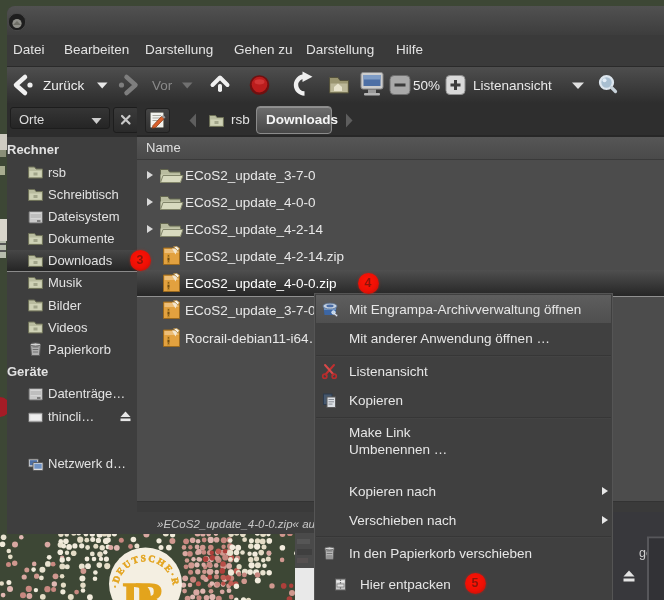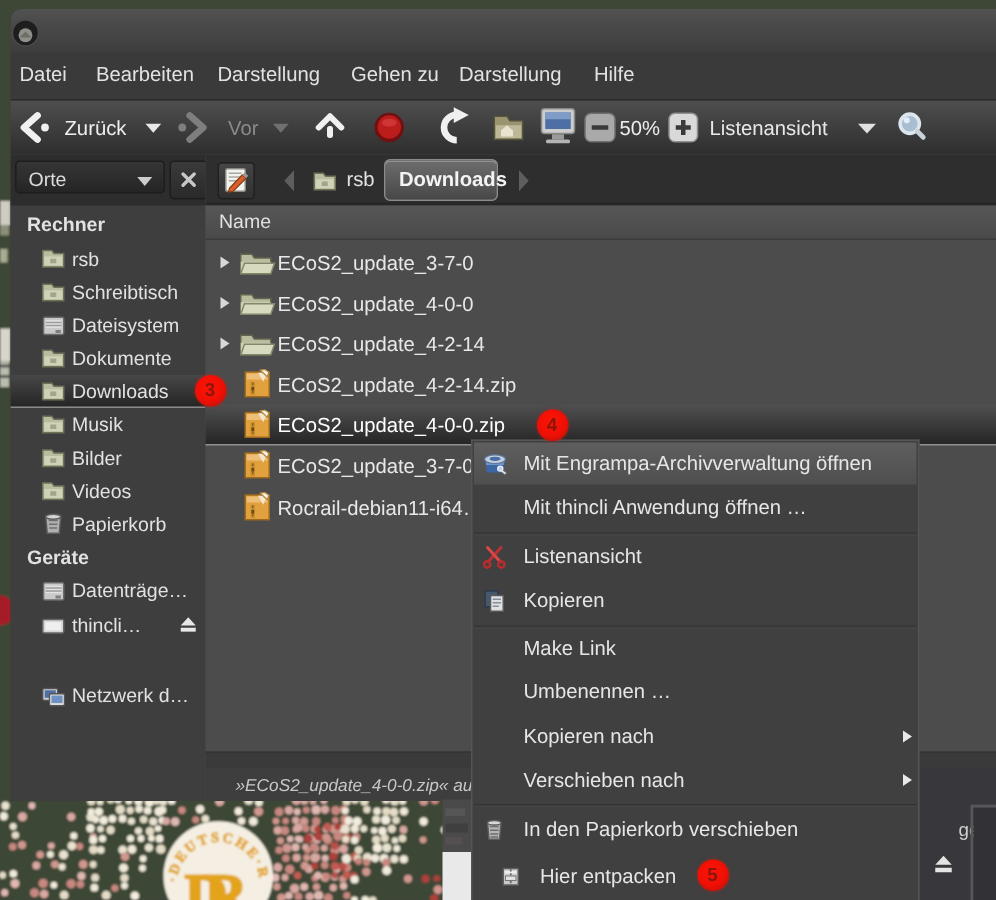--- a/index.html
+++ b/index.html
@@ -10,21 +10,21 @@
  background:#3e3e3e;border-radius:8px 0 0 0;overflow:hidden;}
 #titlebar{position:absolute;left:0;top:0;width:657px;height:29px;
  background:linear-gradient(#515151,#3d3d3d);}
 #menubar{position:absolute;left:0;top:29px;width:657px;height:31px;background:#3a3a3a;}
 .mitem{position:absolute;top:7px;color:#e2e2e2;font-size:13.5px;}
 #toolbar{position:absolute;left:0;top:60px;width:657px;height:37px;
  background:linear-gradient(#4e4e4e,#2e2e2e);border-top:1px solid #2a2a2a;box-sizing:border-box;}
 #sidebar{position:absolute;left:0;top:97px;width:130px;height:431px;background:#3e3e3e;}
 #content{position:absolute;left:130px;top:97px;width:527px;height:431px;background:#4c4c4c;}
 .srow{position:absolute;left:0;width:130px;height:22px;color:#e2e2e2;font-size:13px;line-height:22px;}
-.shead{font-weight:bold;padding-left:11px;}
+.shead{font-weight:bold;}
 .schild{padding-left:41px;}
 .frow{position:absolute;left:0;width:527px;height:27px;color:#e8e8e8;font-size:13.5px;line-height:27px;}
 .ftext{position:absolute;left:48px;top:0;}
 .ficon{position:absolute;left:23px;top:4px;}
 .fexp{position:absolute;left:10px;top:9px;width:0;height:0;
  border-left:6.5px solid #d8d8d8;border-top:4.5px solid transparent;border-bottom:4.5px solid transparent;}
 #menu{position:absolute;left:314px;top:293px;width:299px;height:307px;background:#404040;
  border:1px solid #555;border-bottom:none;box-sizing:border-box;z-index:50;}
 .menuitem{position:absolute;left:1px;width:295px;color:#e6e6e6;font-size:13.5px;}
 .mtext{position:absolute;left:33px;top:50%;transform:translateY(-50%);white-space:nowrap;}
@@ -606,21 +606,21 @@
         <path d="M 2.5 6 L 15.5 6 L 14.5 14.5 L 3.5 14.5 Z" fill="#3c66a4"></path>
         <path d="M 2.8 6 L 15.2 6 L 14.9 9.5 L 3.1 9.5 Z" fill="#6f94c6"></path>
         <ellipse cx="9" cy="5.6" rx="7" ry="2.9" fill="#c2cfdf" stroke="#5a7396" stroke-width="0.8"></ellipse>
         <ellipse cx="9" cy="5.4" rx="3.6" ry="1.4" fill="#4a6da6"></ellipse>
         <path d="M 12.5 11.5 L 17 14.8 L 15.6 16.2 L 11.4 12.8 Z" fill="#dde2e8" stroke="#60606a" stroke-width="0.7"></path>
         <circle cx="12.5" cy="11.9" r="1.7" fill="#b8d0e8" stroke="#e8eef6" stroke-width="0.9"></circle>
       </svg>
       <span class="mtext">Mit Engrampa-Archivverwaltung öffnen</span>
     </div>
     <div class="menuitem" style="top:28.5px;height:31px;">
-        <span class="mtext">Mit thincli Anwendung öffnen …</span>
+        <span class="mtext">Mit anderer Anwendung öffnen …</span>
       </div>
     <div class="msep" style="top:60.5px;"></div>
     <div class="menuitem" style="top:62px;height:29px;">
       <svg class="micon" width="17" height="17">
         <path d="M 4.5 12 L 13 2.5" stroke="#c03030" stroke-width="2" stroke-linecap="round"></path>
         <path d="M 12.5 12 L 4 2.5" stroke="#d84848" stroke-width="2" stroke-linecap="round"></path>
         <circle cx="3.8" cy="13.8" r="2.1" fill="none" stroke="#b62c2c" stroke-width="1.7"></circle>
         <circle cx="13.2" cy="13.8" r="2.1" fill="none" stroke="#b62c2c" stroke-width="1.7"></circle>
       </svg>
       <span class="mtext">Listenansicht</span>
@@ -630,21 +630,21 @@
         <rect x="2.5" y="2.5" width="8.5" height="10.5" fill="#46586e" stroke="#2c3a4c" stroke-width="1"></rect>
         <rect x="6" y="5.5" width="8.5" height="10.5" fill="#dde1e6" stroke="#5a5a5a" stroke-width="1"></rect>
         <path d="M 7.5 8 L 13 8 M 7.5 10.3 L 13 10.3 M 7.5 12.6 L 11.5 12.6" stroke="#8a8f96" stroke-width="1"></path>
       </svg>
       <span class="mtext">Kopieren</span>
     </div>
     <div class="msep" style="top:122.5px;"></div>
     <div class="menuitem" style="top:124px;height:27px;">
         <span class="mtext">Make Link</span>
       </div>
-    <div class="menuitem" style="top:151px;height:31px;">
+    <div class="menuitem" style="top:139px;height:31px;">
         <span class="mtext">Umbenennen …</span>
       </div>
     <div class="menuitem" style="top:182px;height:30px;">
         <span class="mtext">Kopieren nach</span>
       <span class="arrow-r" style="position:absolute;left:286px;top:50%;margin-top:-4.5px;"></span>
       </div>
     <div class="menuitem" style="top:212px;height:28px;">
         <span class="mtext">Verschieben nach</span>
       <span class="arrow-r" style="position:absolute;left:286px;top:50%;margin-top:-4.5px;"></span>
       </div>

